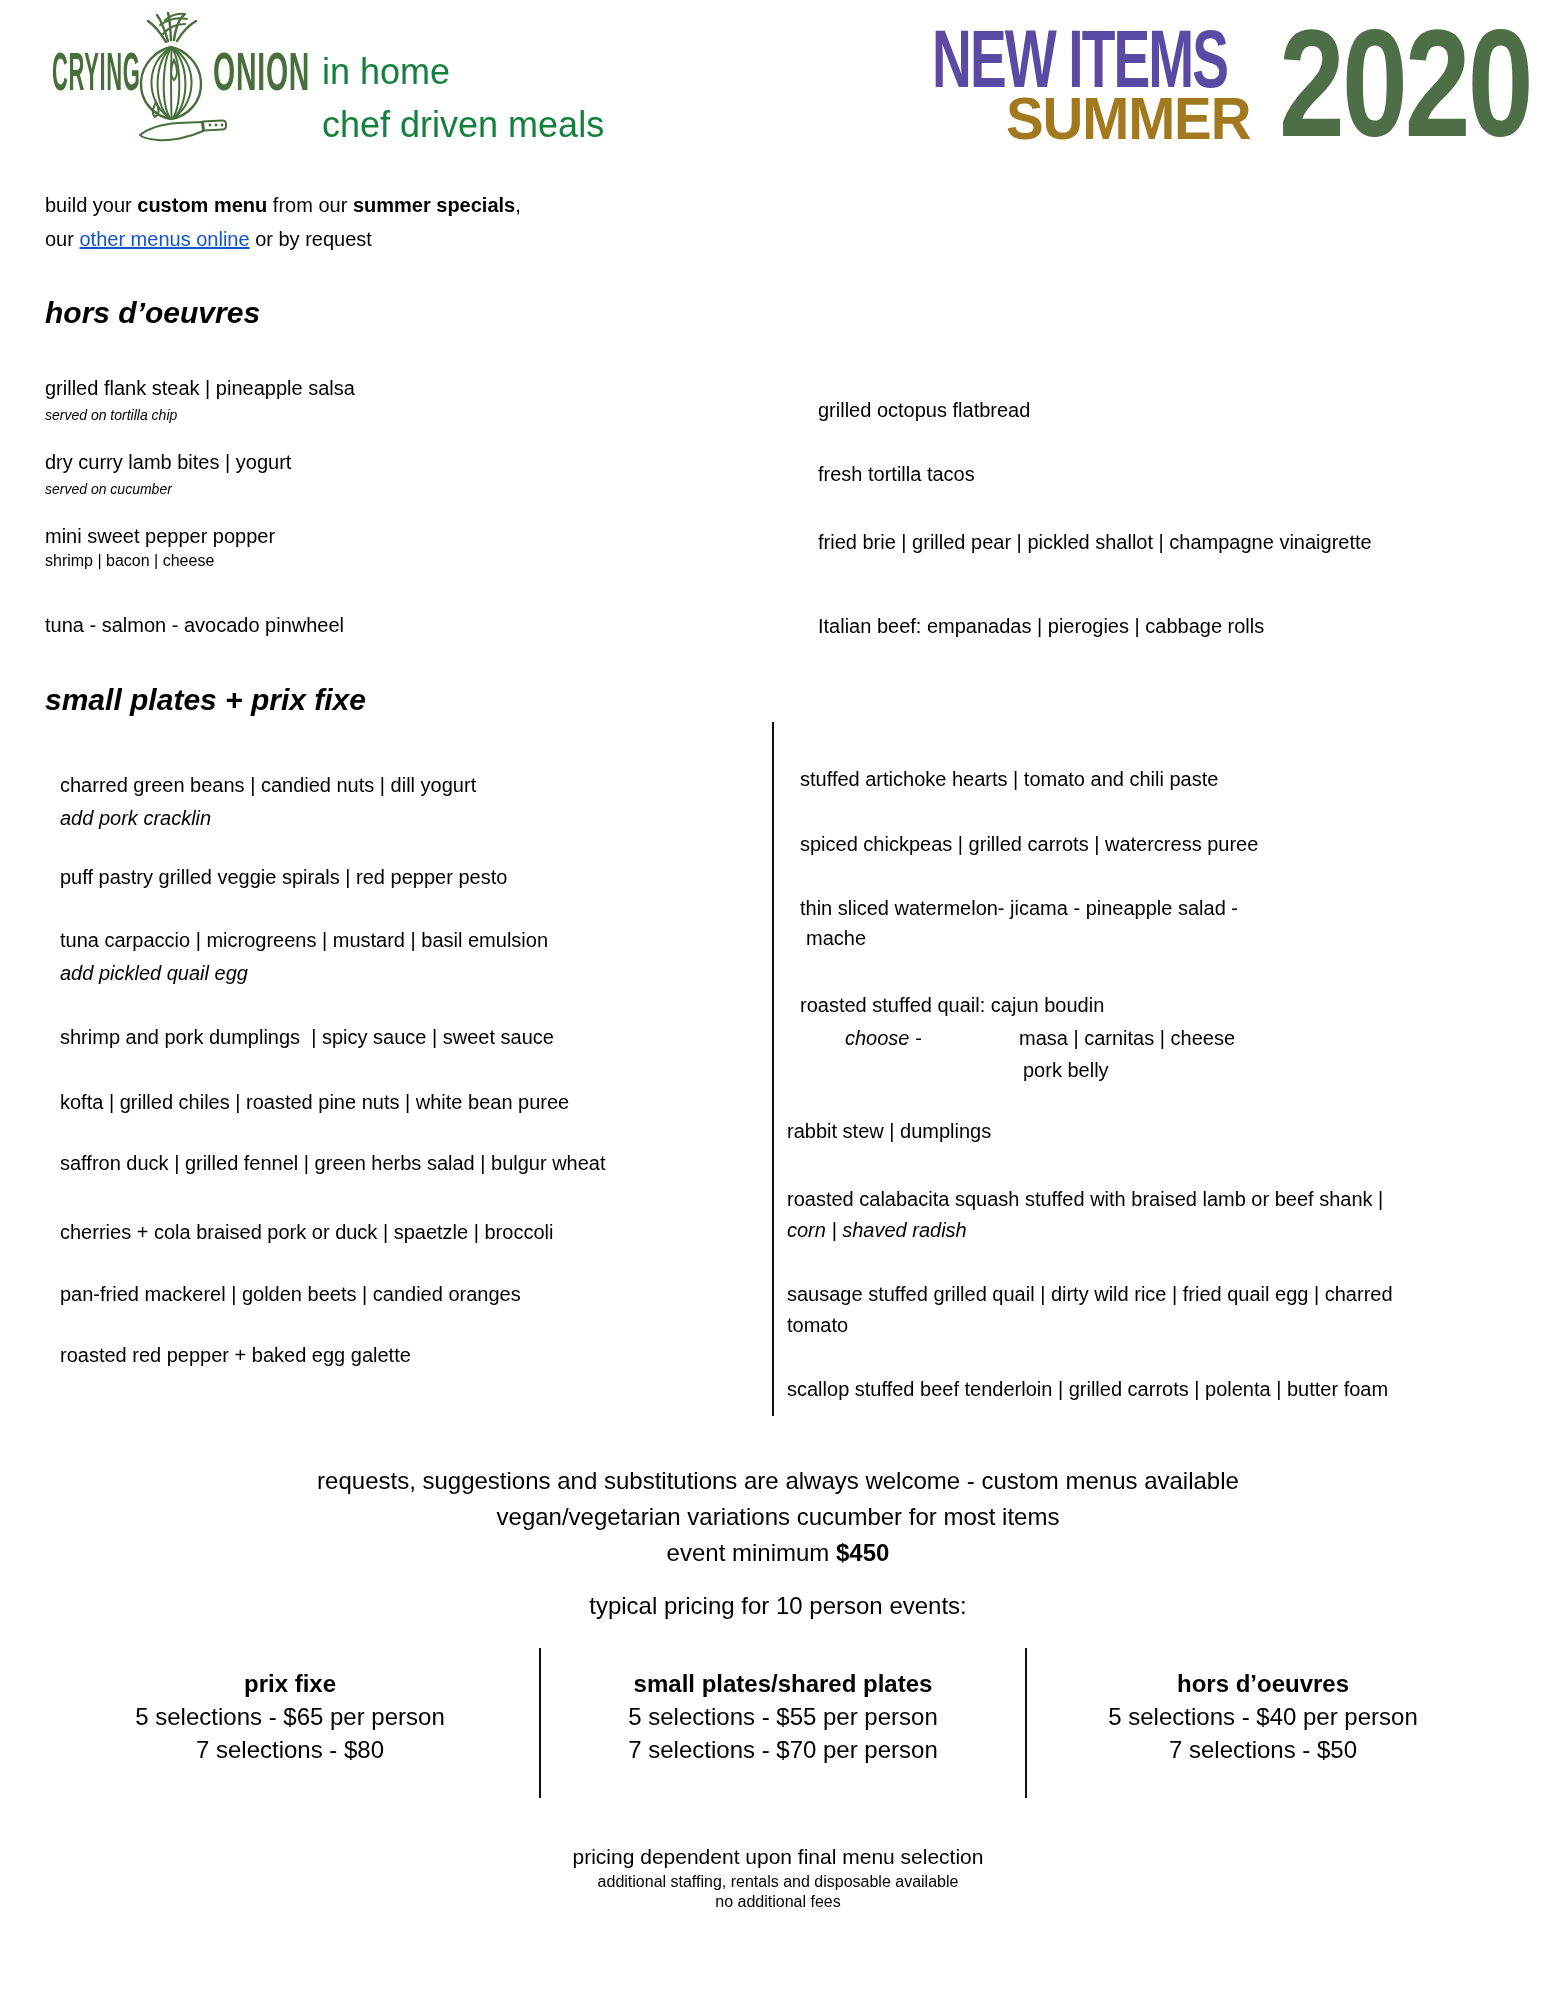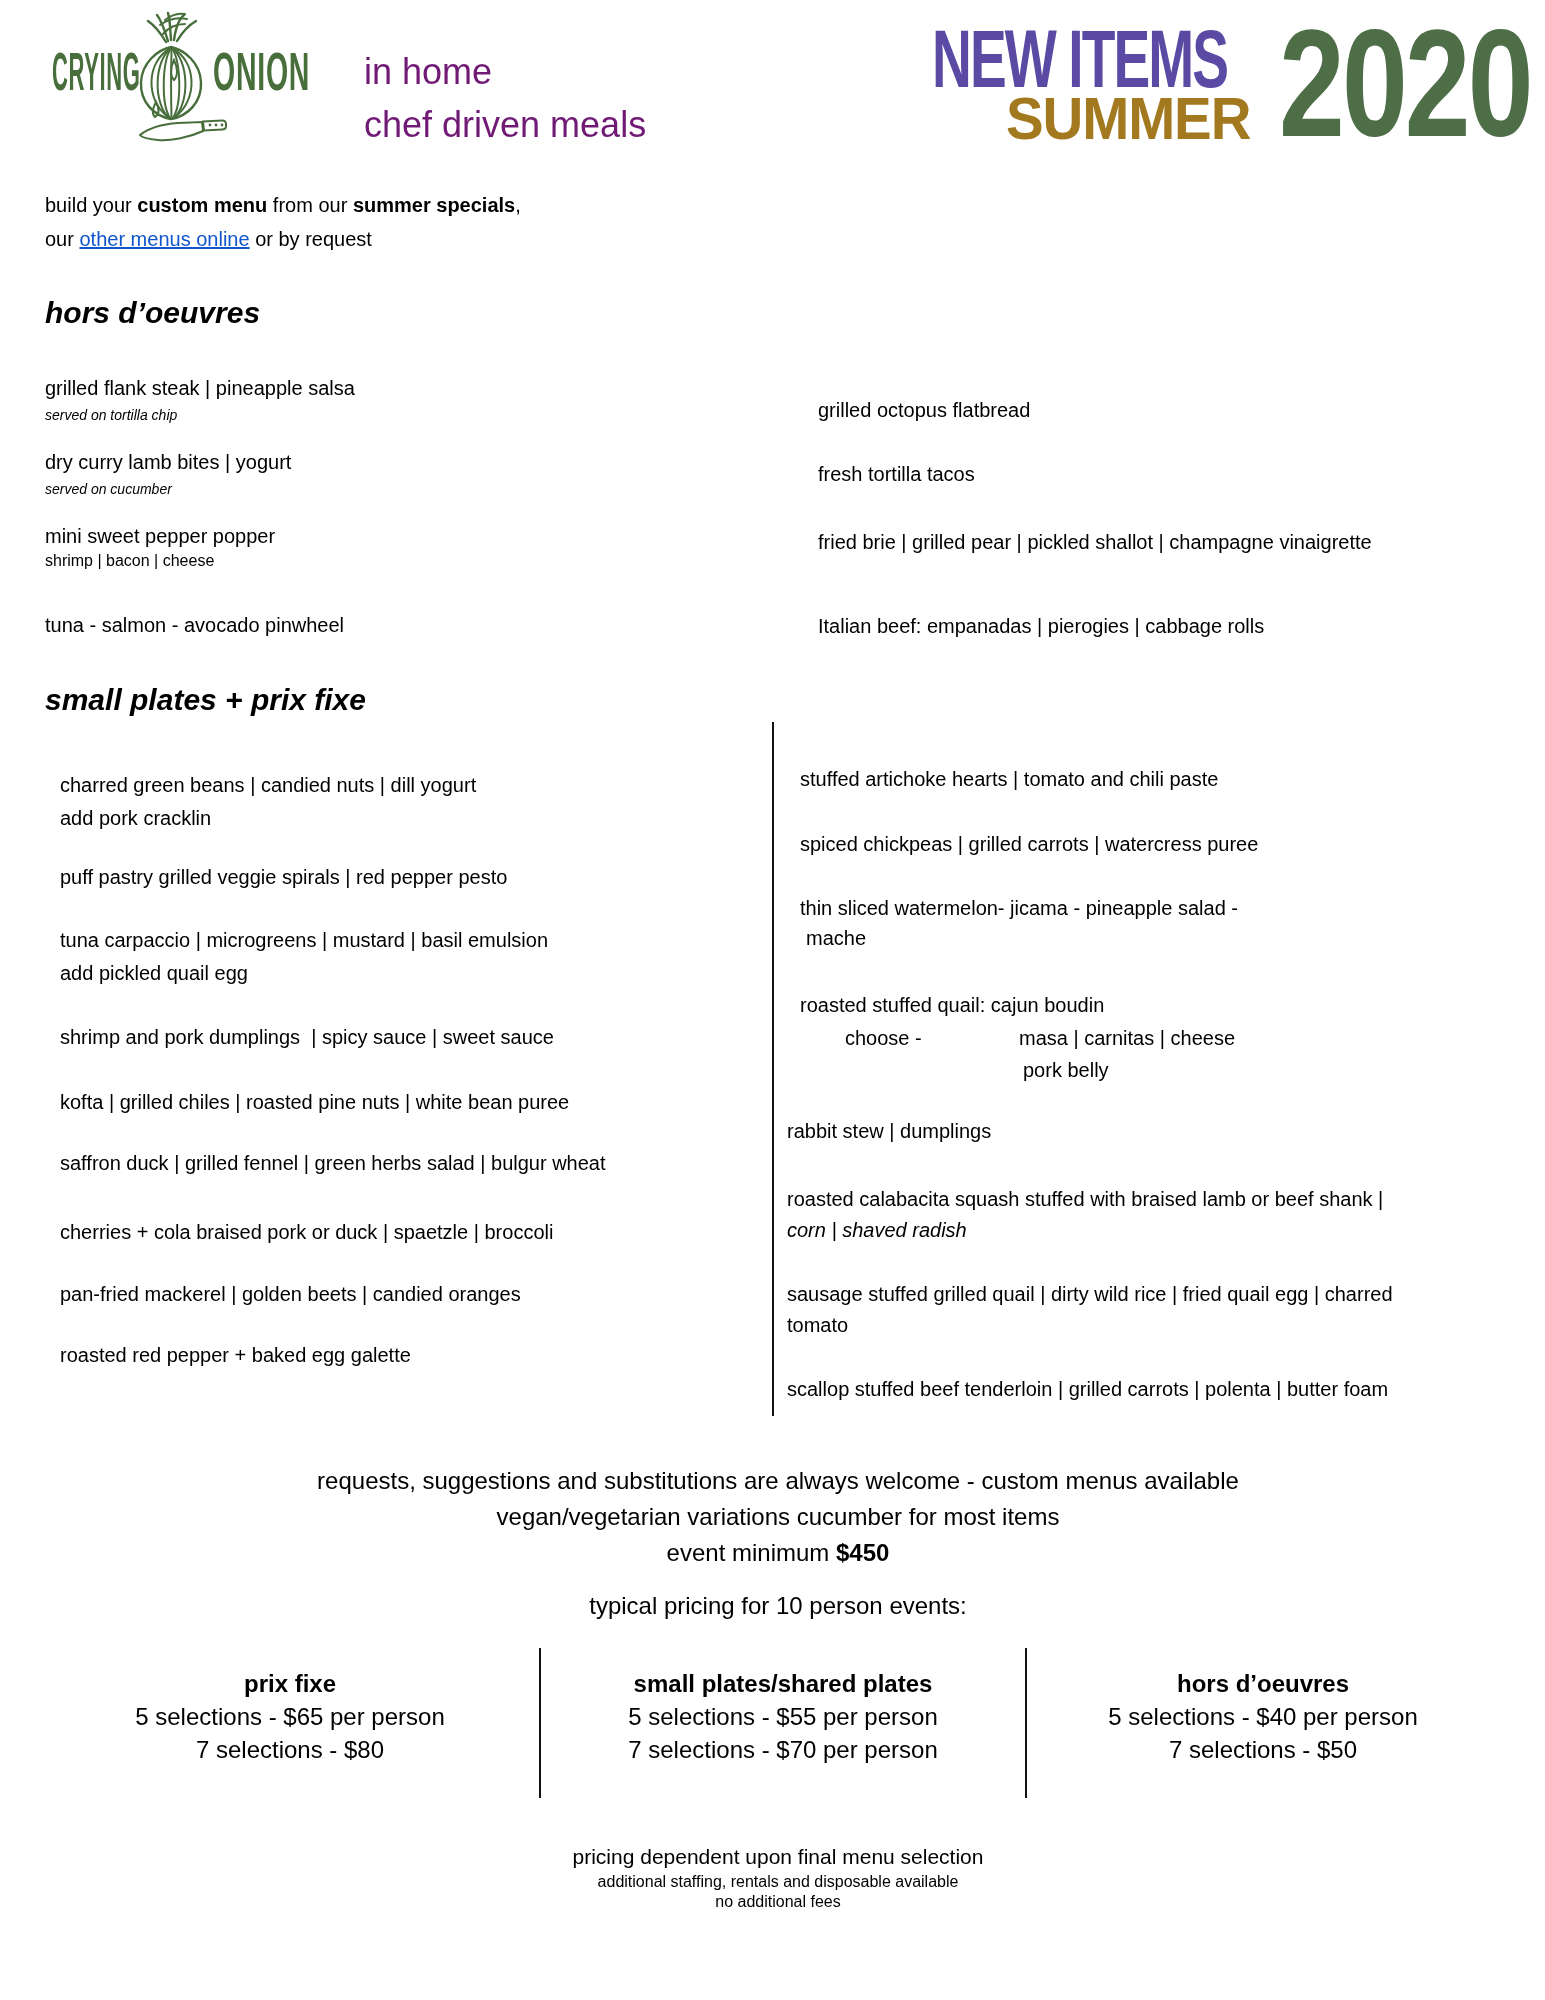--- a/index.html
+++ b/index.html
@@ -4,34 +4,34 @@
 <style>
   html,body{margin:0;padding:0;background:#fff;}
   .page{position:relative;width:1531px;height:2000px;background:#ffffff;overflow:hidden;
         font-family:"Liberation Sans",sans-serif;color:#000;}
   .abs{position:absolute;}
   
   .stamp{position:absolute;font-weight:bold;line-height:1;transform-origin:top left;white-space:nowrap;}
   #w-crying{left:52px;top:45px;font-size:38px;color:#476e3b;transform:scale(0.58,1.4);letter-spacing:1px;}
   #w-onion{left:213px;top:45px;font-size:38px;color:#476e3b;transform:scale(0.75,1.4);letter-spacing:1px;}
   #onion-svg{left:130px;top:10px;}
-  #tagline{left:322px;top:45px;font-size:36px;line-height:53px;color:#701a75;margin-left:42px;}
+  #tagline{left:322px;top:45px;font-size:36px;line-height:53px;color:#15803d;}
   #badge1{left:932px;top:18px;font-size:58px;color:#5b4aa4;transform:scale(0.95,1.4);letter-spacing:-2px;}
   #badge2{left:1006px;top:89px;font-size:50px;color:#a3791f;transform:scale(1.13,1.2);letter-spacing:-1px;}
   #badgeyear{left:1279px;top:7px;font-size:122px;color:#4e6e48;transform:scale(0.97,1.25);letter-spacing:-3px;}
   
   #intro{left:45px;top:188px;font-size:20px;line-height:34px;}
   .link{color:#1155cc;text-decoration:underline;cursor:pointer;}
   
   .sec-title{position:absolute;left:45px;font-size:30px;line-height:42px;font-weight:bold;font-style:italic;}
   #hors-title{top:292px;}
   #sp-title{top:679px;}
   
   .mi{position:absolute;font-size:20px;line-height:26px;white-space:pre;}
-  .mi-it{position:absolute;font-size:20px;line-height:26px;white-space:pre;}
+  .mi-it{position:absolute;font-size:20px;line-height:26px;font-style:italic;white-space:pre;}
   .note-it{position:absolute;font-size:14px;line-height:19px;font-style:italic;white-space:pre;}
   .note-pl{position:absolute;font-size:16px;line-height:20px;white-space:pre;}
   
   #h-l0{left:45px;top:375px;} #h-l0n{left:45px;top:406px;}
   #h-l1{left:45px;top:449px;} #h-l1n{left:45px;top:480px;}
   #h-l2{left:45px;top:523px;} #h-l2n{left:45px;top:551px;}
   #h-l3{left:45px;top:612px;}
   #h-r0{left:818px;top:397px;text-align:right;} #h-r1{left:818px;top:461px;}
   #h-r2{left:818px;top:529px;} #h-r3{left:818px;top:613px;}
   

